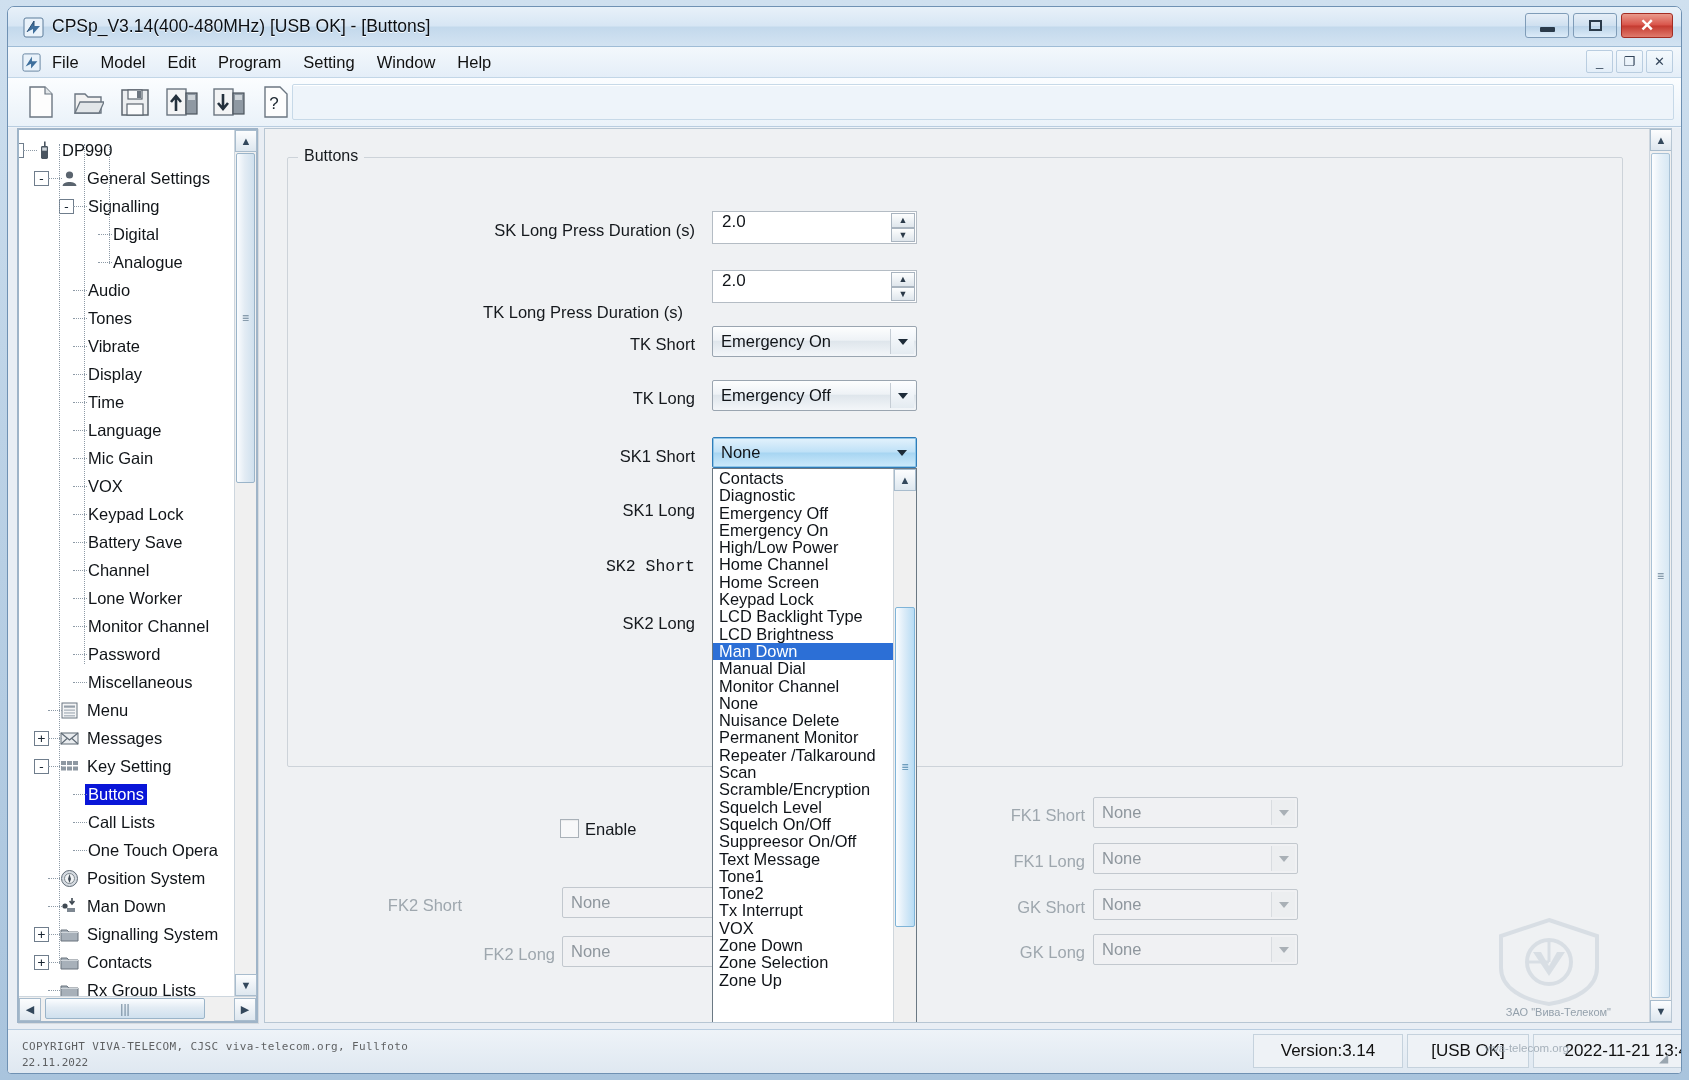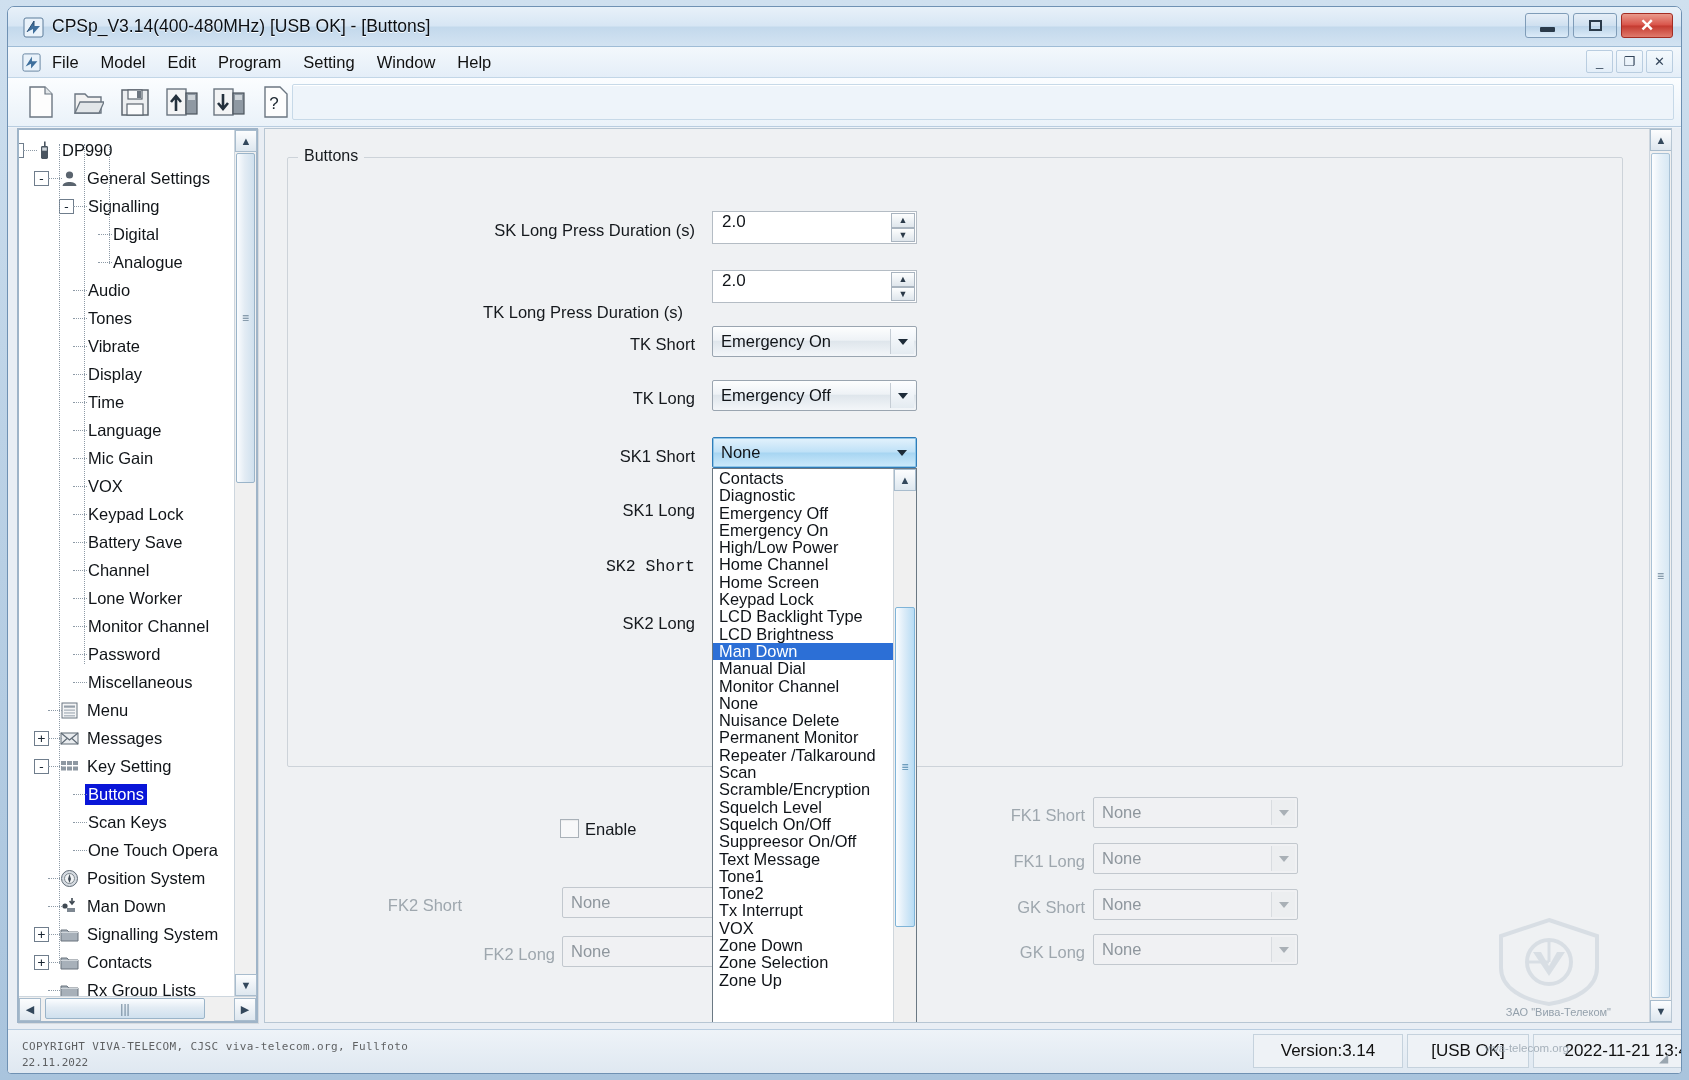--- a/index.html
+++ b/index.html
@@ -543,21 +543,21 @@
               <span class="lbl">Key Setting</span>
             </div>
             <div class="tnode sel">
               <span class="hline" style="left: 54px; width: 14px; top: 14px;"></span>
               <span style="display: inline-block; width: 66px; flex: 0 0 auto;"></span>
               <span class="lbl">Buttons</span>
             </div>
             <div class="tnode">
               <span class="hline" style="left: 54px; width: 14px; top: 14px;"></span>
               <span style="display: inline-block; width: 66px; flex: 0 0 auto;"></span>
-              <span class="lbl">Scan Keys</span>
+              <span class="lbl">Call Lists</span>
             </div>
             <div class="tnode">
               <span class="hline" style="left: 54px; width: 14px; top: 14px;"></span>
               <span style="display: inline-block; width: 66px; flex: 0 0 auto;"></span>
               <span class="lbl">One Touch Opera</span>
             </div>
             <div class="tnode">
               <span class="hline" style="left: 29px; width: 14px; top: 14px;"></span>
               <span style="display: inline-block; width: 41px; flex: 0 0 auto;"></span>
               <span class="ticon"><svg width="19" height="19" viewBox="0 0 19 19">

